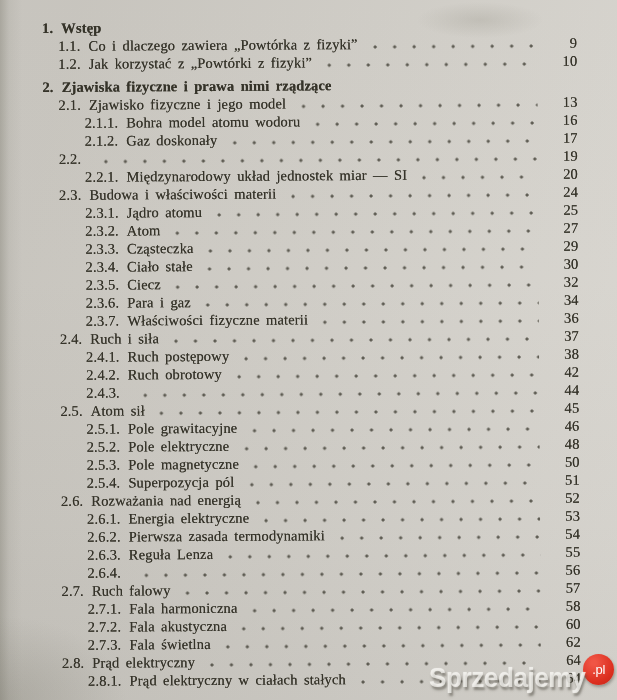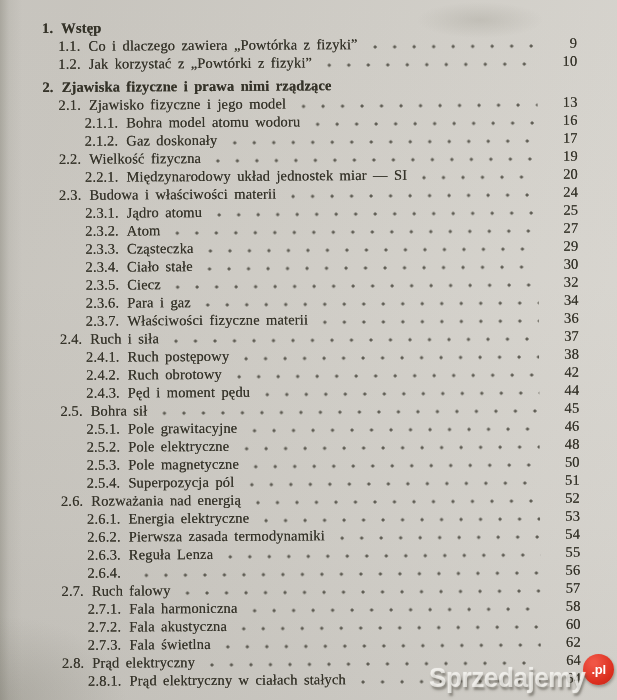--- a/index.html
+++ b/index.html
@@ -56,21 +56,21 @@
     text-shadow:
       1.5px 2.5px 2.5px rgba(88,86,76,0.62),
       0 0 1px rgba(255,255,255,0.55);
   }
   .wm-badge {
     width: 31px; height: 31px; border-radius: 50%;
     margin-left: -7px; margin-top: -9px;
     display: flex; align-items: center; justify-content: center;
     background: radial-gradient(circle at 35% 28%, #f05545 8%, #dc2f1f 65%, #c2271a 100%);
     box-shadow: 1px 2px 3px rgba(80,78,66,0.45);
-    color: #ffffff; font-size: 13px; font-weight: bold; letter-spacing: -0.3px;
+    color: #ffffff; font-size: 13px; font-weight: normal; letter-spacing: -0.3px;
   }
 </style>
 </head>
 <body>
 
 <div class="page">
 
   <div class="toc" id="toc-list">
     <div class="row l1 first header">
       <span class="num">1.</span>
@@ -116,21 +116,20 @@
 
     <div class="row l3">
       <span class="num">2.1.2.</span>
       <span class="title">Gaz doskonały</span>
       <span class="dots"></span>
       <span class="pg">17</span>
     </div>
 
     <div class="row l2">
       <span class="num">2.2.</span>
-      <span class="title">Wielkość fizyczna</span>
       <span class="dots"></span>
       <span class="pg">19</span>
     </div>
 
     <div class="row l3">
       <span class="num">2.2.1.</span>
       <span class="title">Międzynarodowy układ jednostek miar — SI</span>
       <span class="dots"></span>
       <span class="pg">20</span>
     </div>
@@ -207,28 +206,27 @@
 
     <div class="row l3">
       <span class="num">2.4.2.</span>
       <span class="title">Ruch obrotowy</span>
       <span class="dots"></span>
       <span class="pg">42</span>
     </div>
 
     <div class="row l3">
       <span class="num">2.4.3.</span>
-      <span class="title">Pęd i moment pędu</span>
       <span class="dots"></span>
       <span class="pg">44</span>
     </div>
 
     <div class="row l2">
       <span class="num">2.5.</span>
-      <span class="title">Bohra sił</span>
+      <span class="title">Atom sił</span>
       <span class="dots"></span>
       <span class="pg">45</span>
     </div>
 
     <div class="row l3">
       <span class="num">2.5.1.</span>
       <span class="title">Pole grawitacyjne</span>
       <span class="dots"></span>
       <span class="pg">46</span>
     </div>

